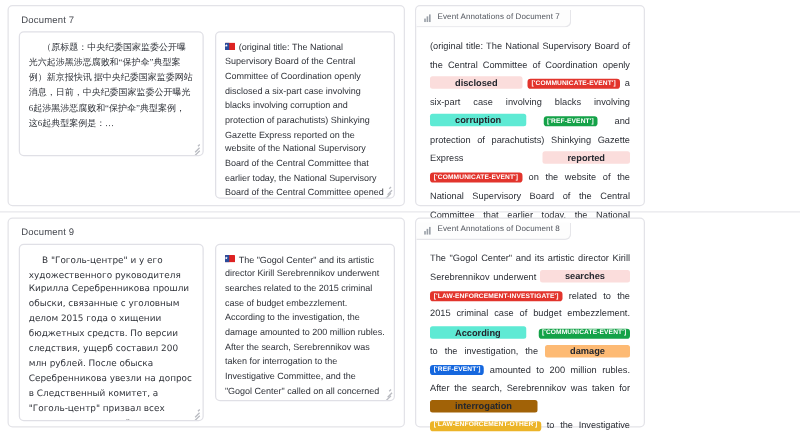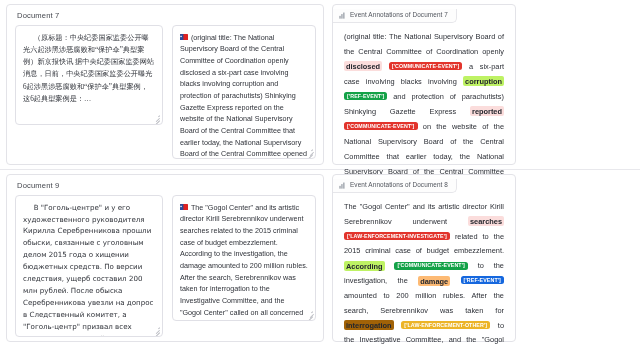--- a/index.html
+++ b/index.html
@@ -149,26 +149,26 @@
     font-size: 7.4px;
     line-height: 2.02;
     color: #2c2f36;
     text-align: justify;
     text-justify: inter-word;
     word-spacing: .4px;
   }
   .row-2 .anno-body { line-height: 2.0; }
 
   .hl {
-    padding: .5px 2px;
+    padding: .5px 20px;
     border-radius: 2px;
     font-weight: 600;
   }
   .hl-red   { background: #fbdddc; color: #24272e; }
-  .hl-green { background: #bef264; color: #24272e; }
+  .hl-green { background: #5eead4; color: #24272e; }
   .hl-blue  { background: #fdba74; color: #24272e; }
   .hl-amber { background: #a16207; color: #24272e; }
 
   .tag {
     display: inline-block;
     padding: .7px 3px;
     border-radius: 2.5px;
     font-size: 5.3px;
     font-weight: 700;
     letter-spacing: .1px;

